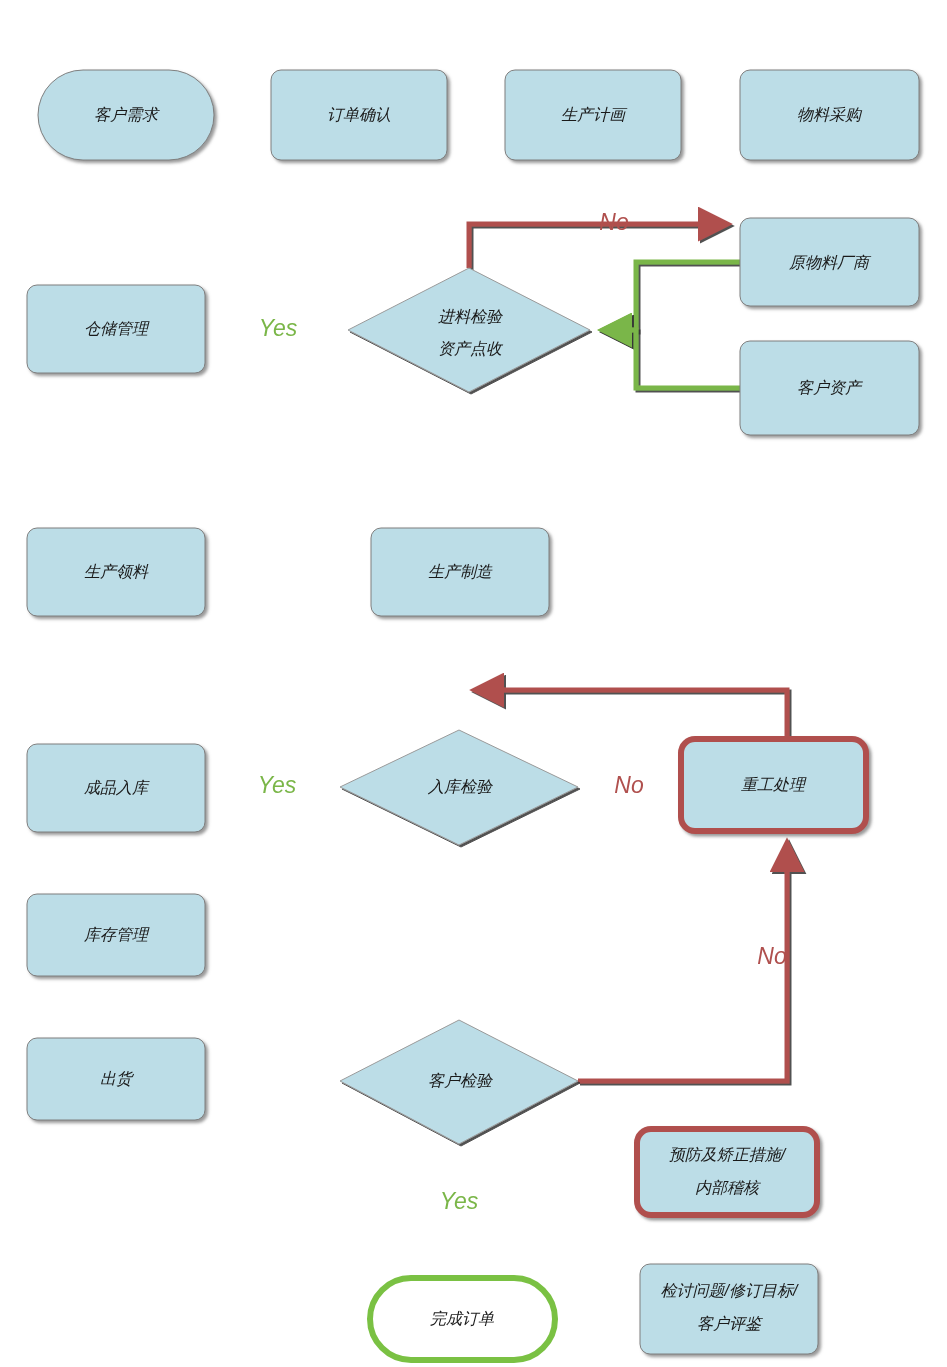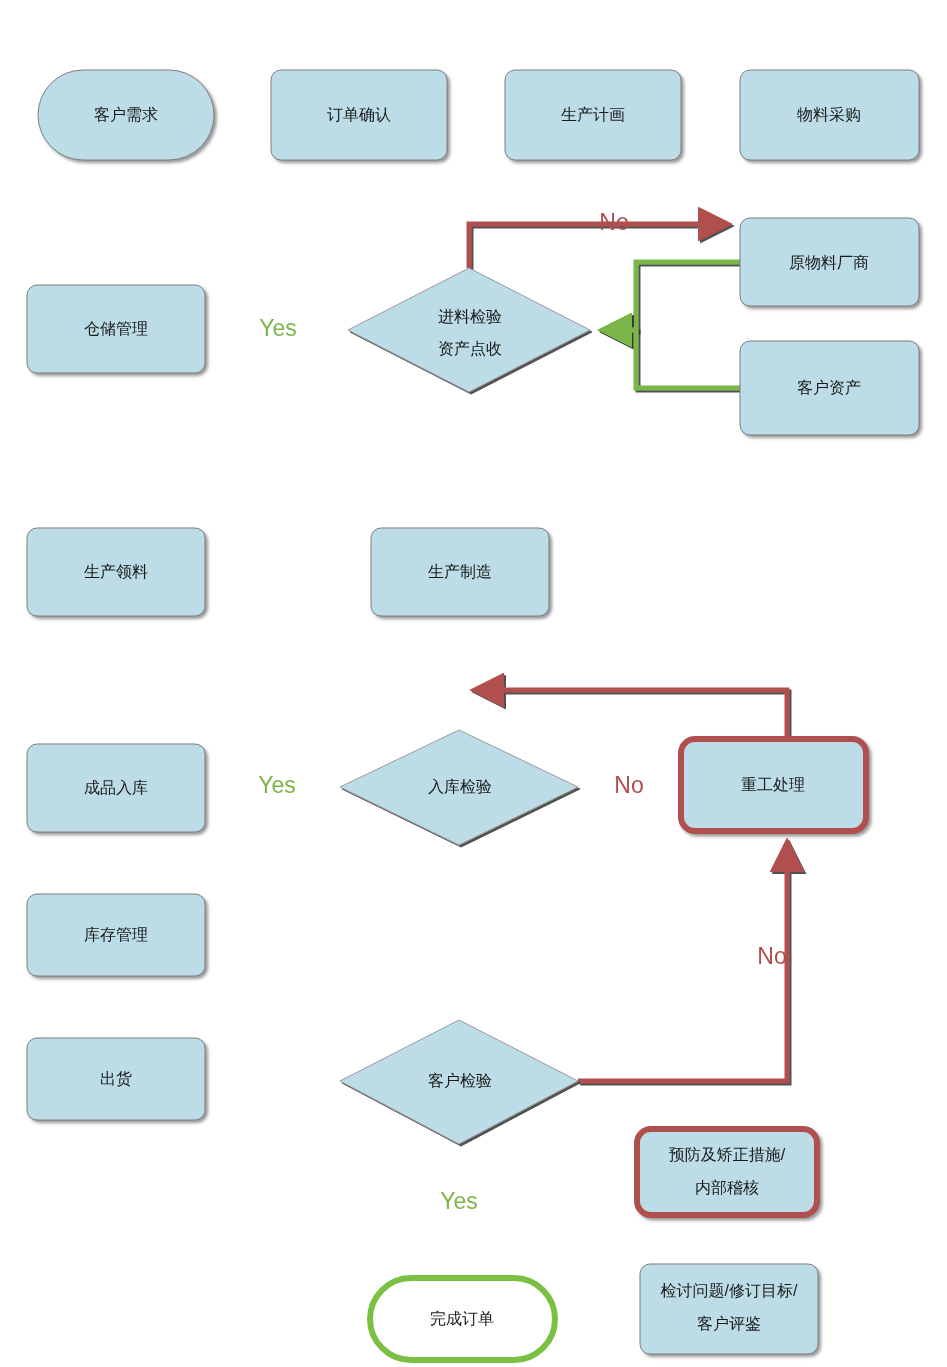--- a/index.html
+++ b/index.html
@@ -10,20 +10,21 @@
   body {
     width: 947px;
     height: 1367px;
     font-family: "Liberation Sans", "DejaVu Sans", sans-serif;
     overflow: hidden;
   }
   #canvas {
     position: relative;
     width: 947px;
     height: 1367px;
+    font-style: italic;
   }
   svg#flow {
     position: absolute;
     top: 0;
     left: 0;
     width: 947px;
     height: 1367px;
   }
   .node-label {
     font-family: "Liberation Sans", "DejaVu Sans", sans-serif;

